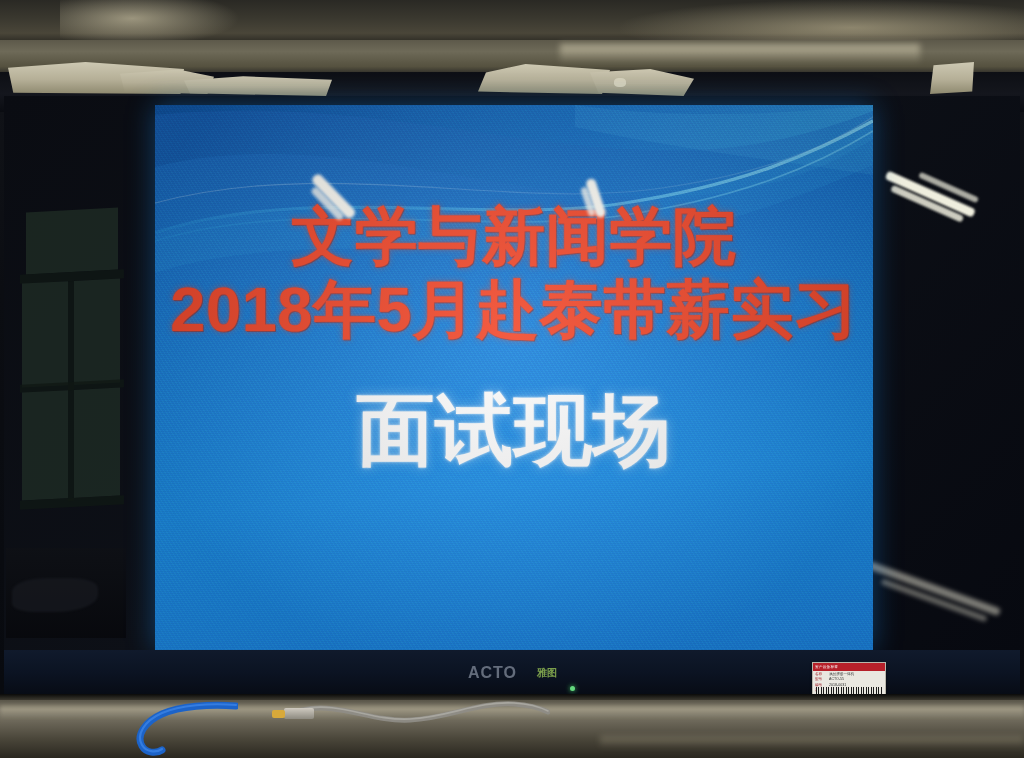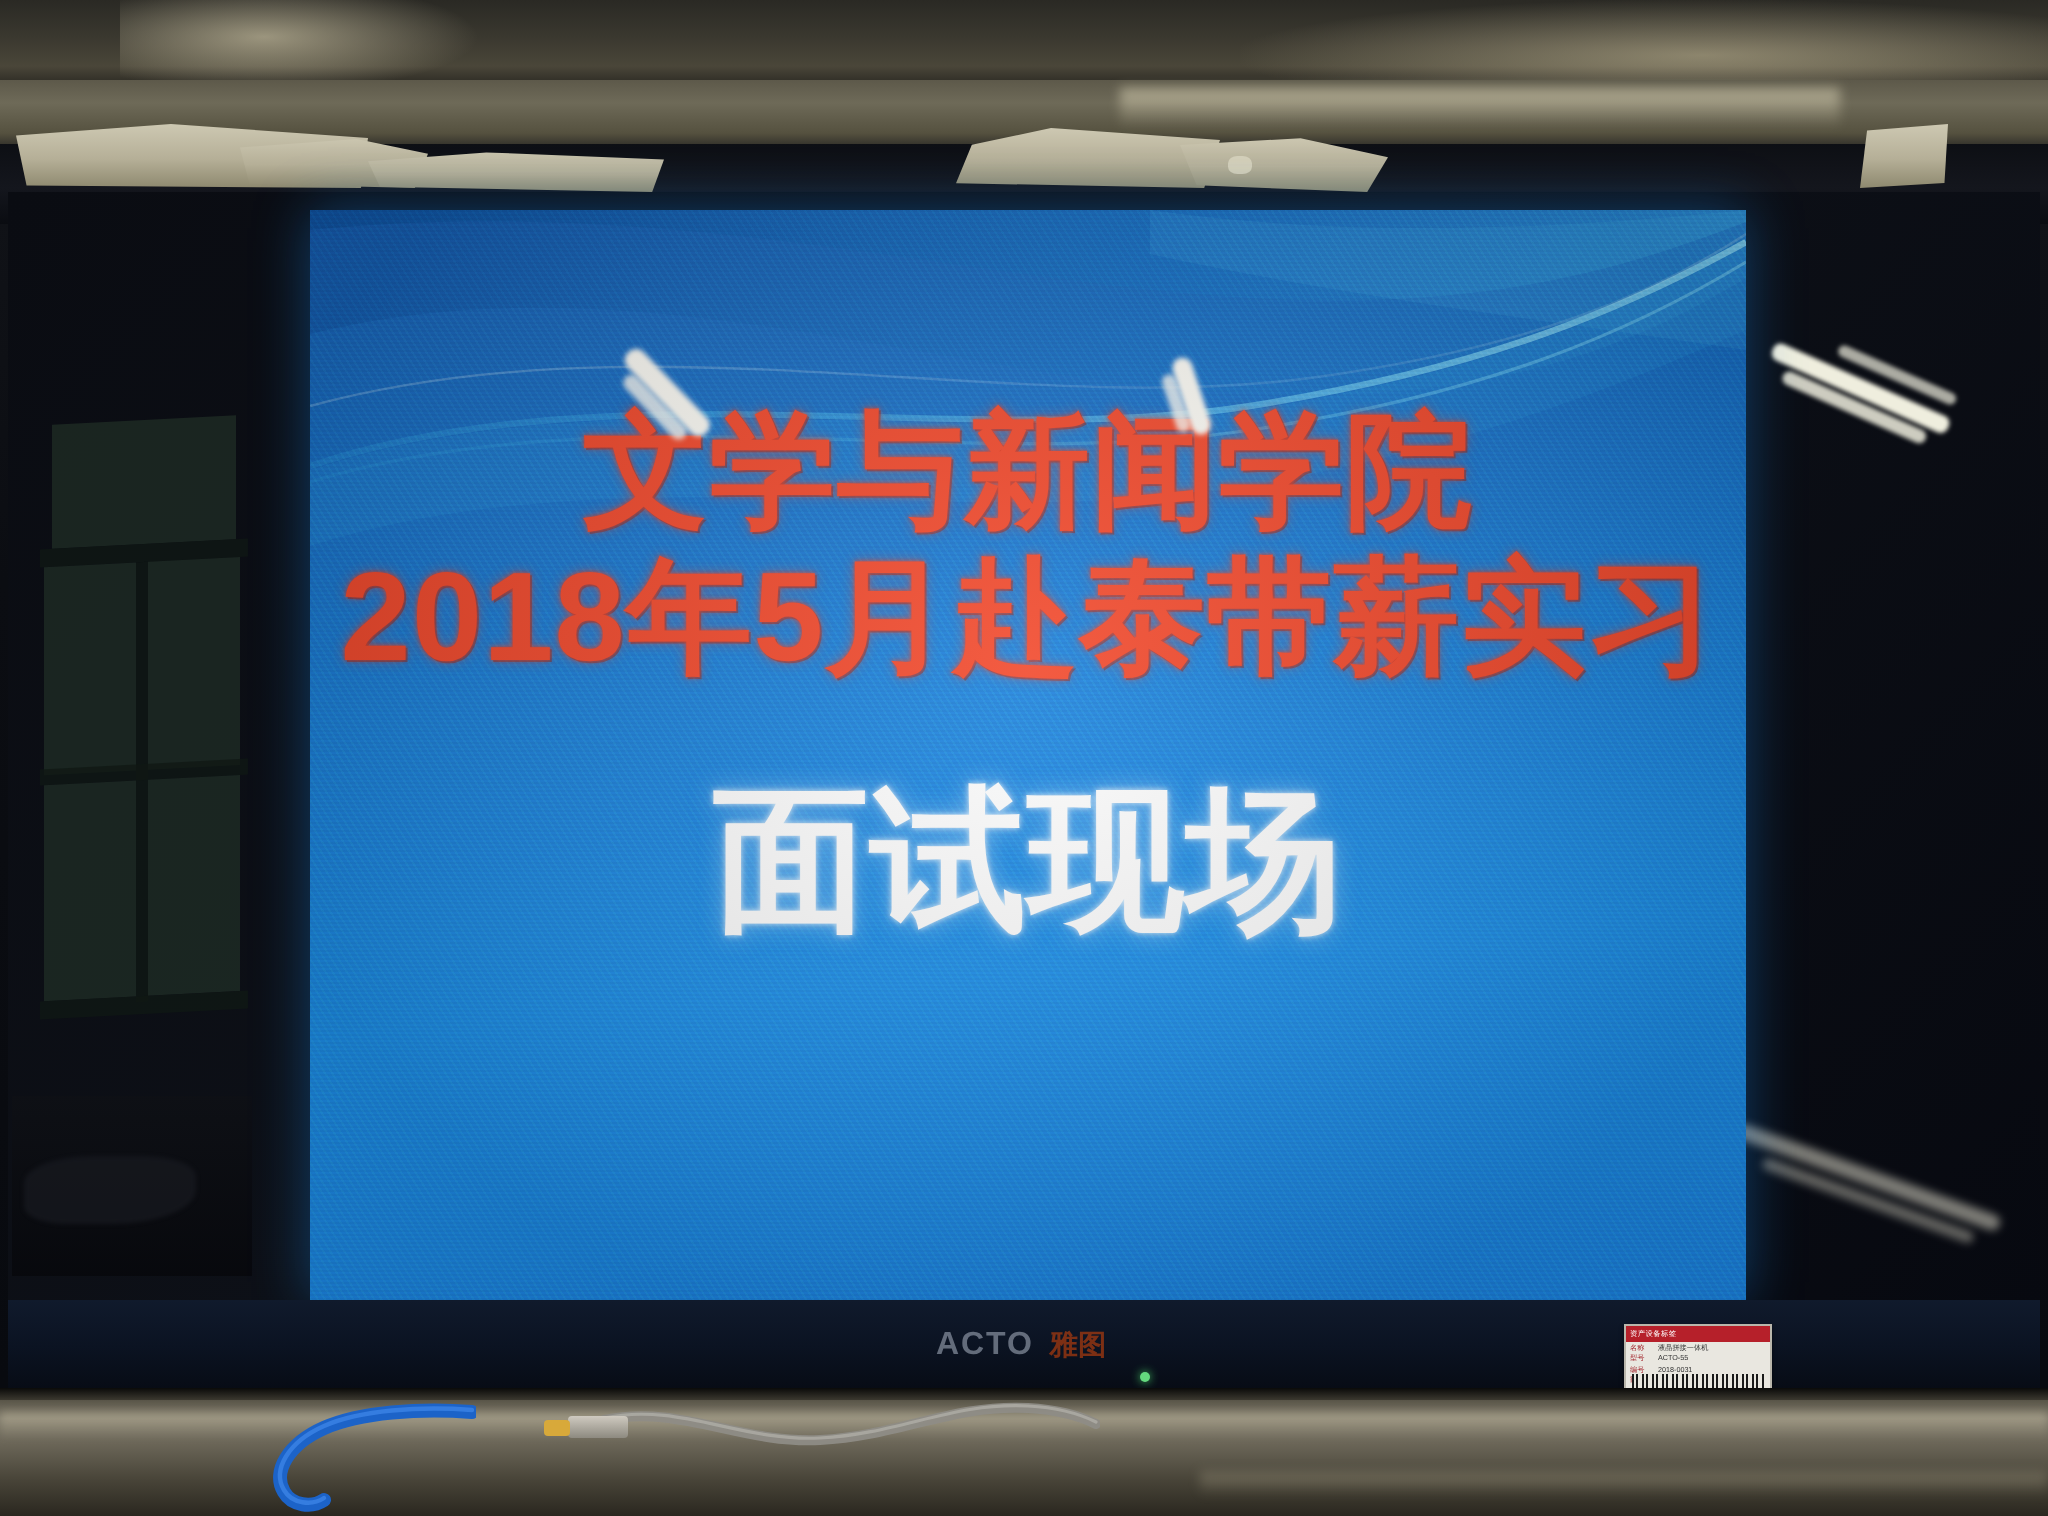--- a/index.html
+++ b/index.html
@@ -113,24 +113,24 @@
       text-shadow:0 0 2px rgba(240,60,30,.9),0 0 7px rgba(235,70,40,.45),
                   1px 1px 0 rgba(120,20,8,.45);}
   .ln1{font-size:63px;}
   .ln2{font-size:63px;margin-top:6px;}
   .ln-white{color:#fdfdfd;font-size:78px;margin-top:46px;font-weight:bold;
       text-shadow:0 0 3px rgba(255,255,255,.85),0 0 12px rgba(190,225,255,.55);}
 
   
   .low-bezel{position:absolute;left:4px;top:650px;width:1016px;height:46px;
       background:linear-gradient(180deg,#101a2c 0%,#0b1322 50%,#070b14 100%);}
-  .brand{position:absolute;left:468px;top:664px;display:flex;align-items:center;gap:8px;
+  .brand{position:absolute;left:468px;top:664px;display:flex;align-items:center;gap:20px;
       opacity:.62;}
   .brand-acto{color:#9aa3b2;font-size:16px;font-weight:bold;letter-spacing:.06em;}
-  .brand-cn{color:#c2410c;font-size:14px;font-weight:bold;letter-spacing:.02em;}
+  .brand-cn{color:#bef264;font-size:10px;font-weight:bold;letter-spacing:.02em;}
   .led{position:absolute;left:570px;top:686px;width:5px;height:5px;border-radius:50%;
       background:#6ef08a;box-shadow:0 0 5px #4ee070;opacity:.9;}
 
   
   .sticker{position:absolute;left:812px;top:662px;width:74px;height:36px;
       background:#e9e7e0;border:1px solid #b9b6ab;overflow:hidden;
       box-shadow:0 1px 2px rgba(0,0,0,.55);}
   .stk-head{height:8px;background:#b6202a;display:flex;align-items:center;
       padding-left:2px;}
   .stk-head span{color:#fff;font-size:4px;line-height:1;letter-spacing:.2px;

